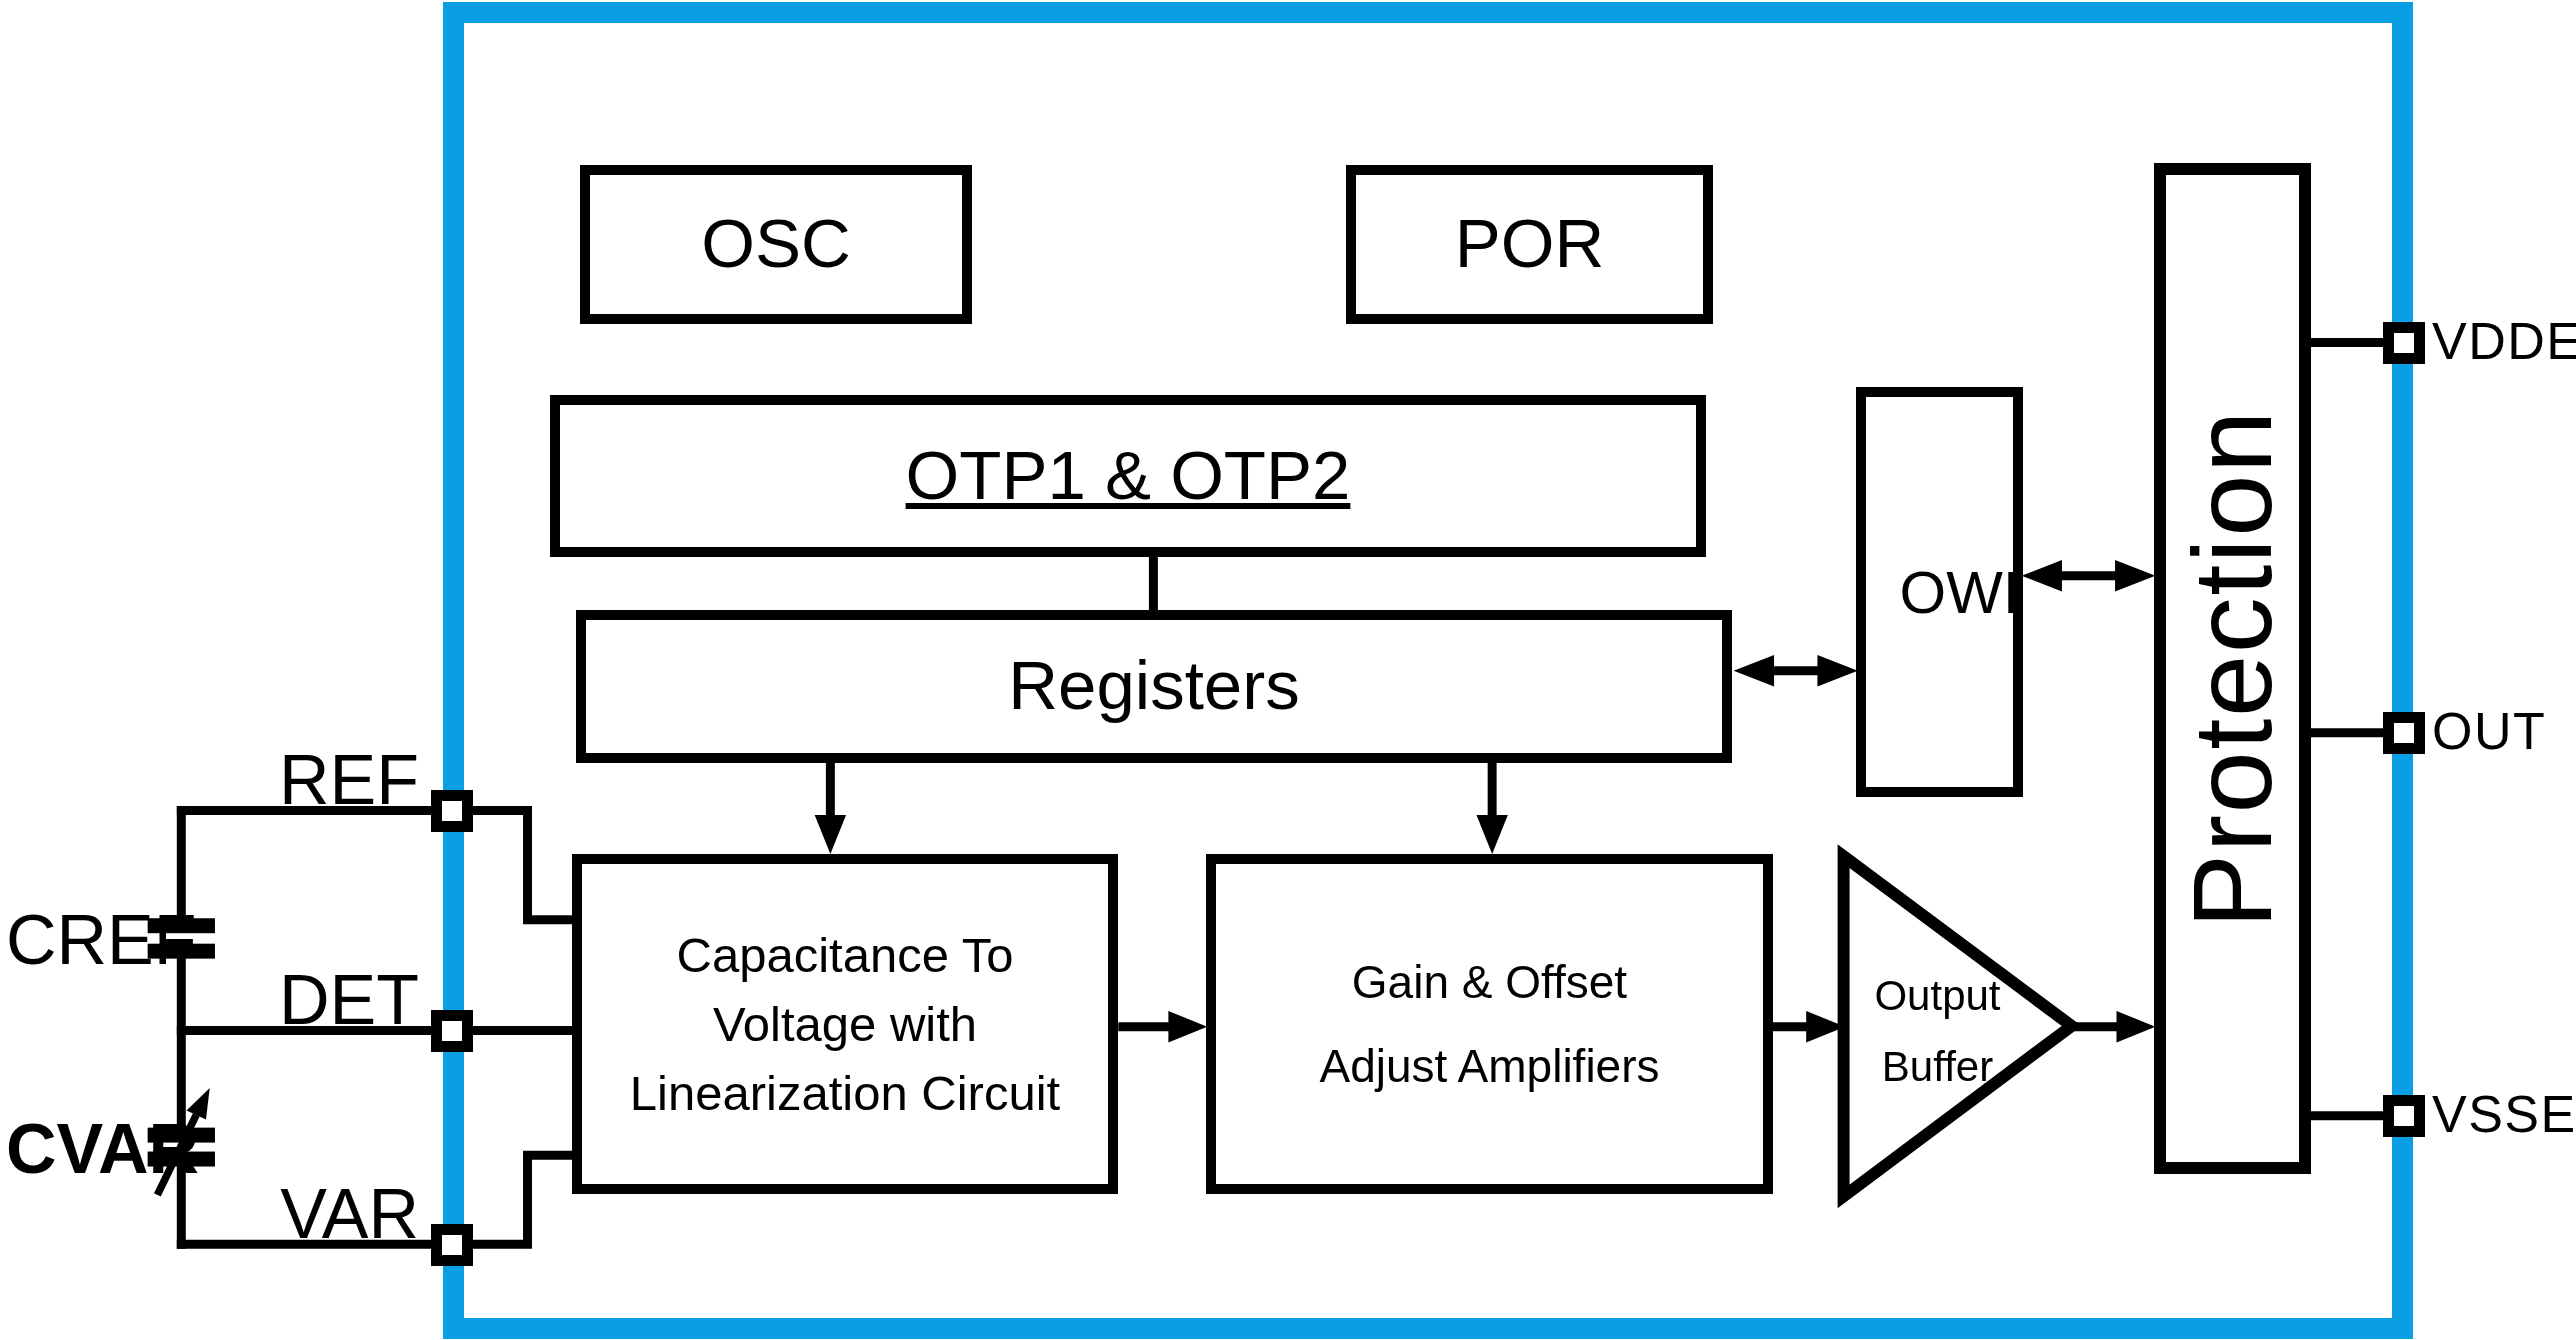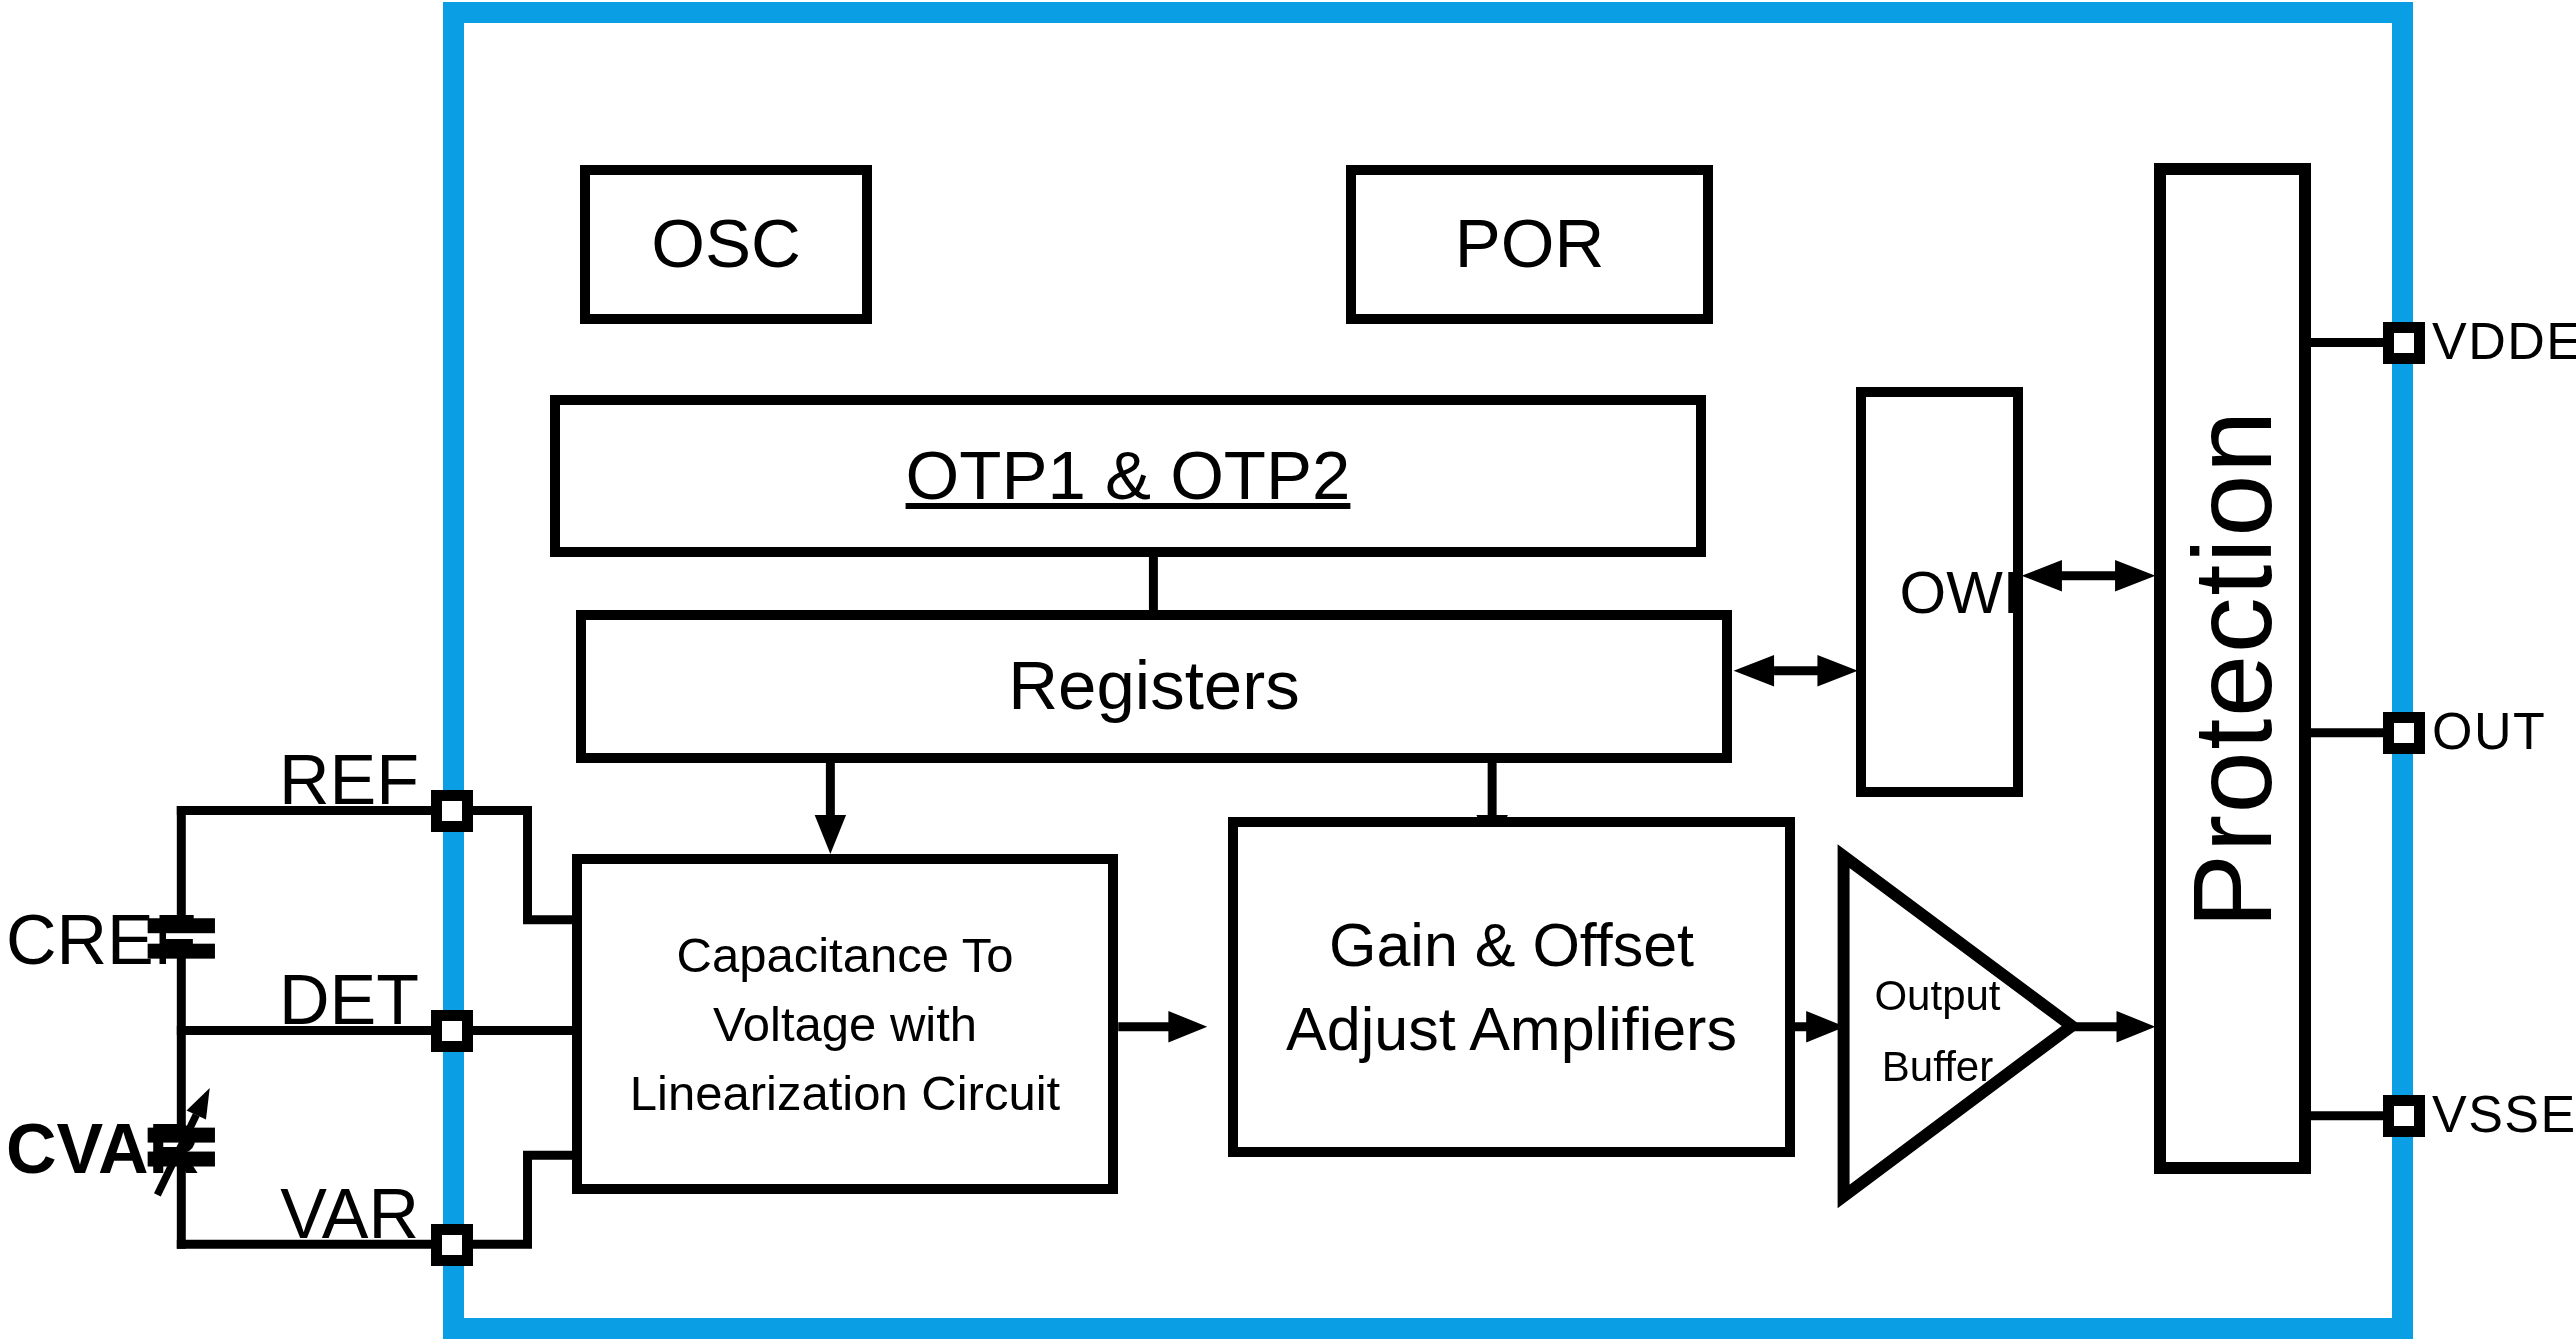--- a/index.html
+++ b/index.html
@@ -5,28 +5,28 @@
   html,body{margin:0;padding:0;background:#fff;}
   body{width:2576px;height:1340px;position:relative;overflow:hidden;
        font-family:"Liberation Sans",sans-serif;color:#000;}
   .stage{position:absolute;inset:0;}
   .chip{position:absolute;left:443px;top:1.5px;width:1970px;height:1337px;
         border:21px solid var(--blue,#0a9fe4);box-sizing:border-box;z-index:1;}
   .wires{position:absolute;left:0;top:0;z-index:2;}
   .box{position:absolute;background:#fff;border:10.5px solid #000;box-sizing:border-box;
        display:flex;align-items:center;justify-content:center;text-align:center;
        z-index:3;line-height:1.05;}
-  .box-osc{left:580px;top:165px;width:292px;height:159px;font-size:69px;}
+  .box-osc{left:580px;top:165px;width:392px;height:159px;font-size:69px;}
   .box-por{left:1346px;top:165px;width:367px;height:159px;font-size:69px;}
   .box-otp{left:550px;top:395px;width:1156px;height:162px;font-size:69px;text-decoration:underline;}
   .box-reg{left:576px;top:610px;width:1156px;height:153px;font-size:69px;}
   .box-owi{left:1856px;top:387px;width:167px;height:410px;font-size:60px;padding-left:40px;}
   .box-prot{left:2154px;top:163px;width:157px;height:1011px;border-width:12px;}
   .box-cap{left:572px;top:854px;width:546px;height:340px;font-size:49px;line-height:69px;}
-  .box-gain{left:1206px;top:817px;width:567px;height:340px;font-size:61px;line-height:84px;margin-left:22px;}
+  .box-gain{left:1206px;top:854px;width:567px;height:340px;font-size:46px;line-height:84px;}
   .vtext{transform:rotate(-90deg);white-space:nowrap;font-size:112px;letter-spacing:1.5px;}
   .pin{position:absolute;width:42px;height:42px;box-sizing:border-box;
        border:11.2px solid #000;background:#fff;z-index:4;}
   .plabel{position:absolute;font-size:70px;line-height:52px;white-space:nowrap;z-index:5;}
   .plabel.r{width:180px;text-align:right;}
   .rightlbl{letter-spacing:1.5px;font-size:52px;}
   .obuf{position:absolute;left:1844px;top:960px;width:187px;text-align:center;
         font-size:42px;line-height:71px;z-index:5;}
 </style>
 </head>

